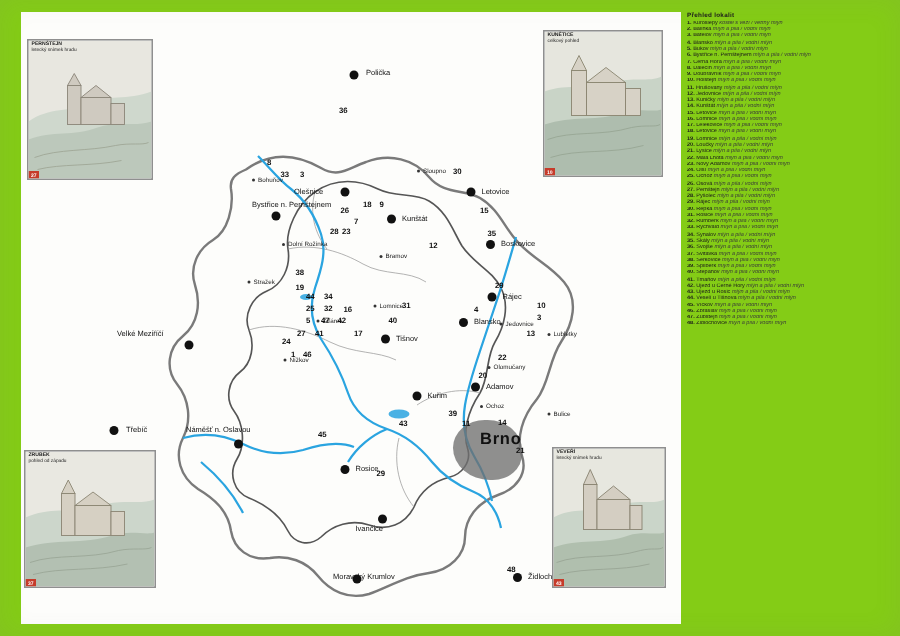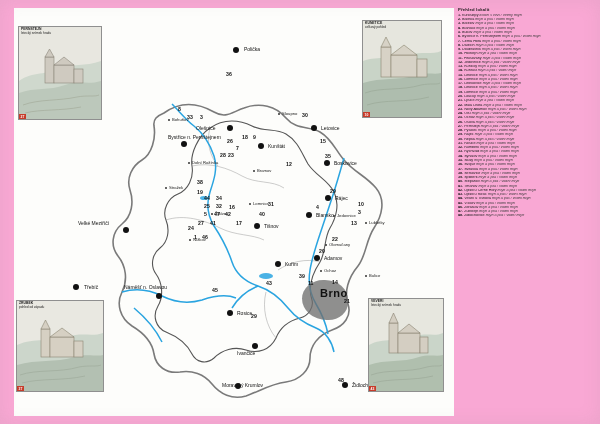--- a/index.html
+++ b/index.html
@@ -5,21 +5,21 @@
   html,body{margin:0;padding:0;}
   body{
     width:600px;height:424px;
     background:#ffffff;
     font-family:"Liberation Sans", sans-serif;
     overflow:hidden;
     position:relative;
   }
   #sheet{
     position:absolute;left:0;top:0;width:600px;height:424px;
-    background:#f9a8d4;
+    background:#84cc16;
     overflow:hidden;
   }
   
   #sheet:before{
     content:"";position:absolute;left:0;top:0;right:0;bottom:0;
     box-shadow:inset 0 0 18px rgba(120,120,120,0.12);
     pointer-events:none;z-index:60;
   }
   .map-area{
     position:absolute;left:14px;top:8px;width:440px;height:408px;

